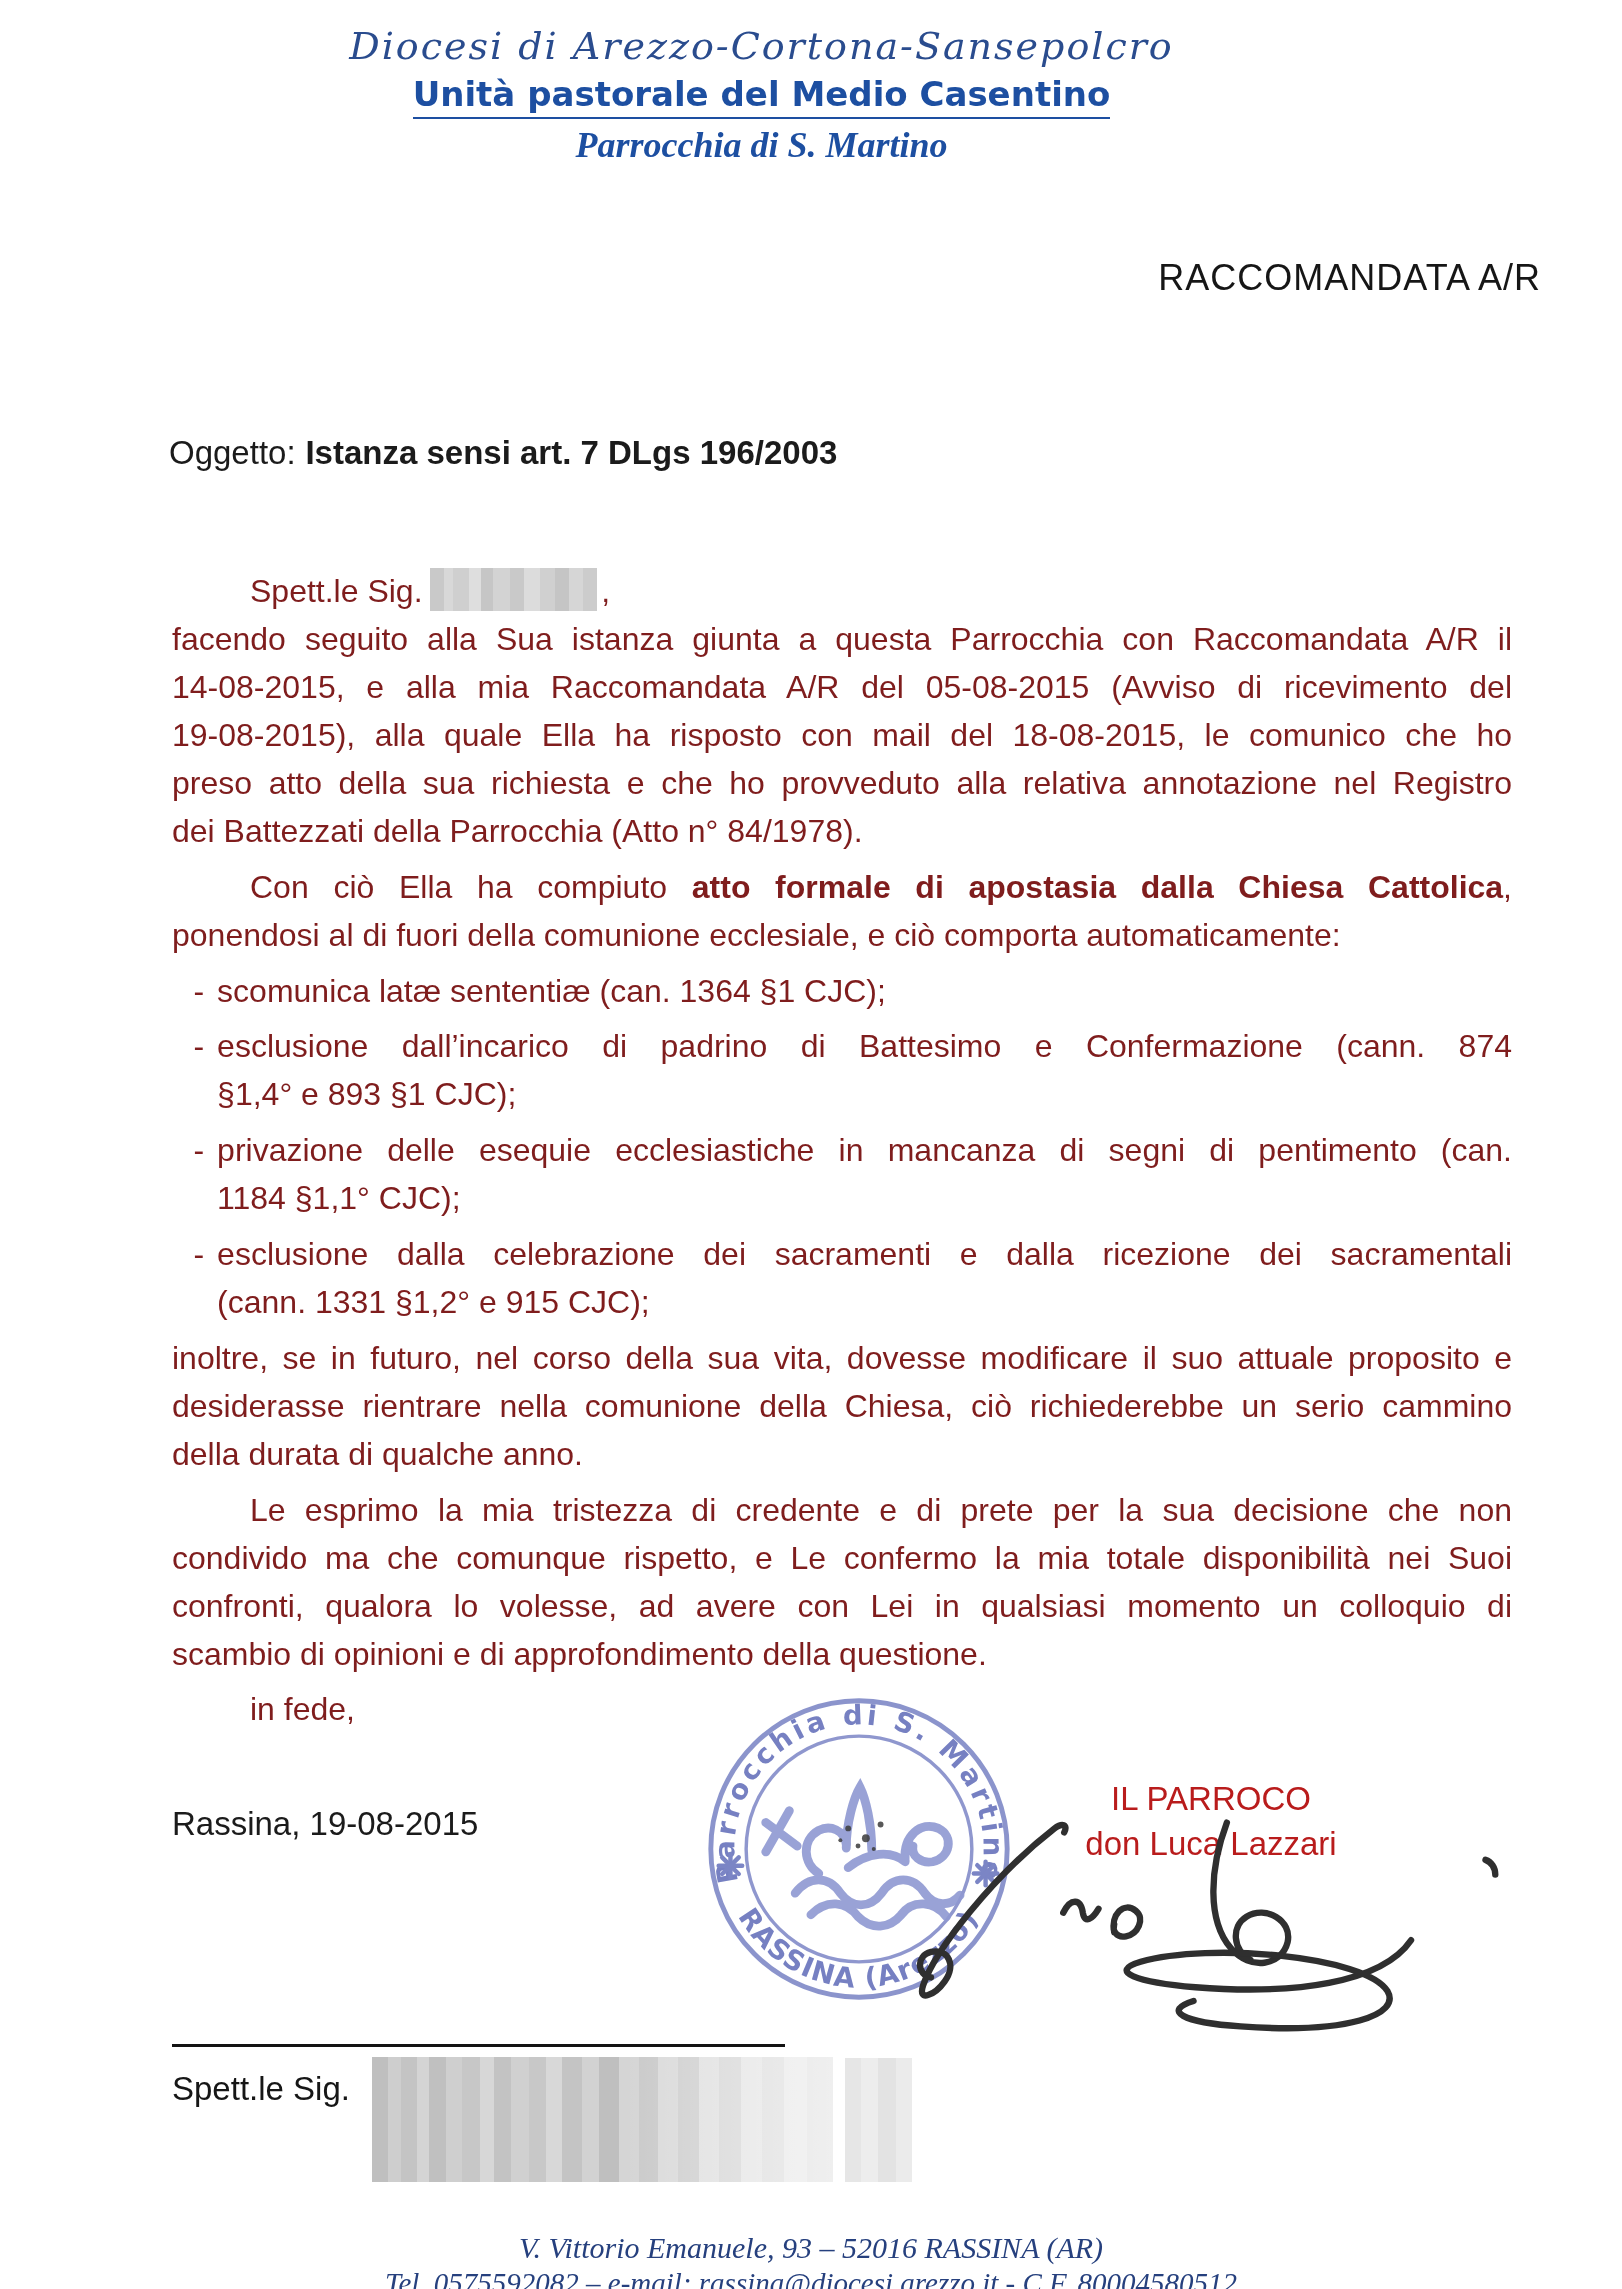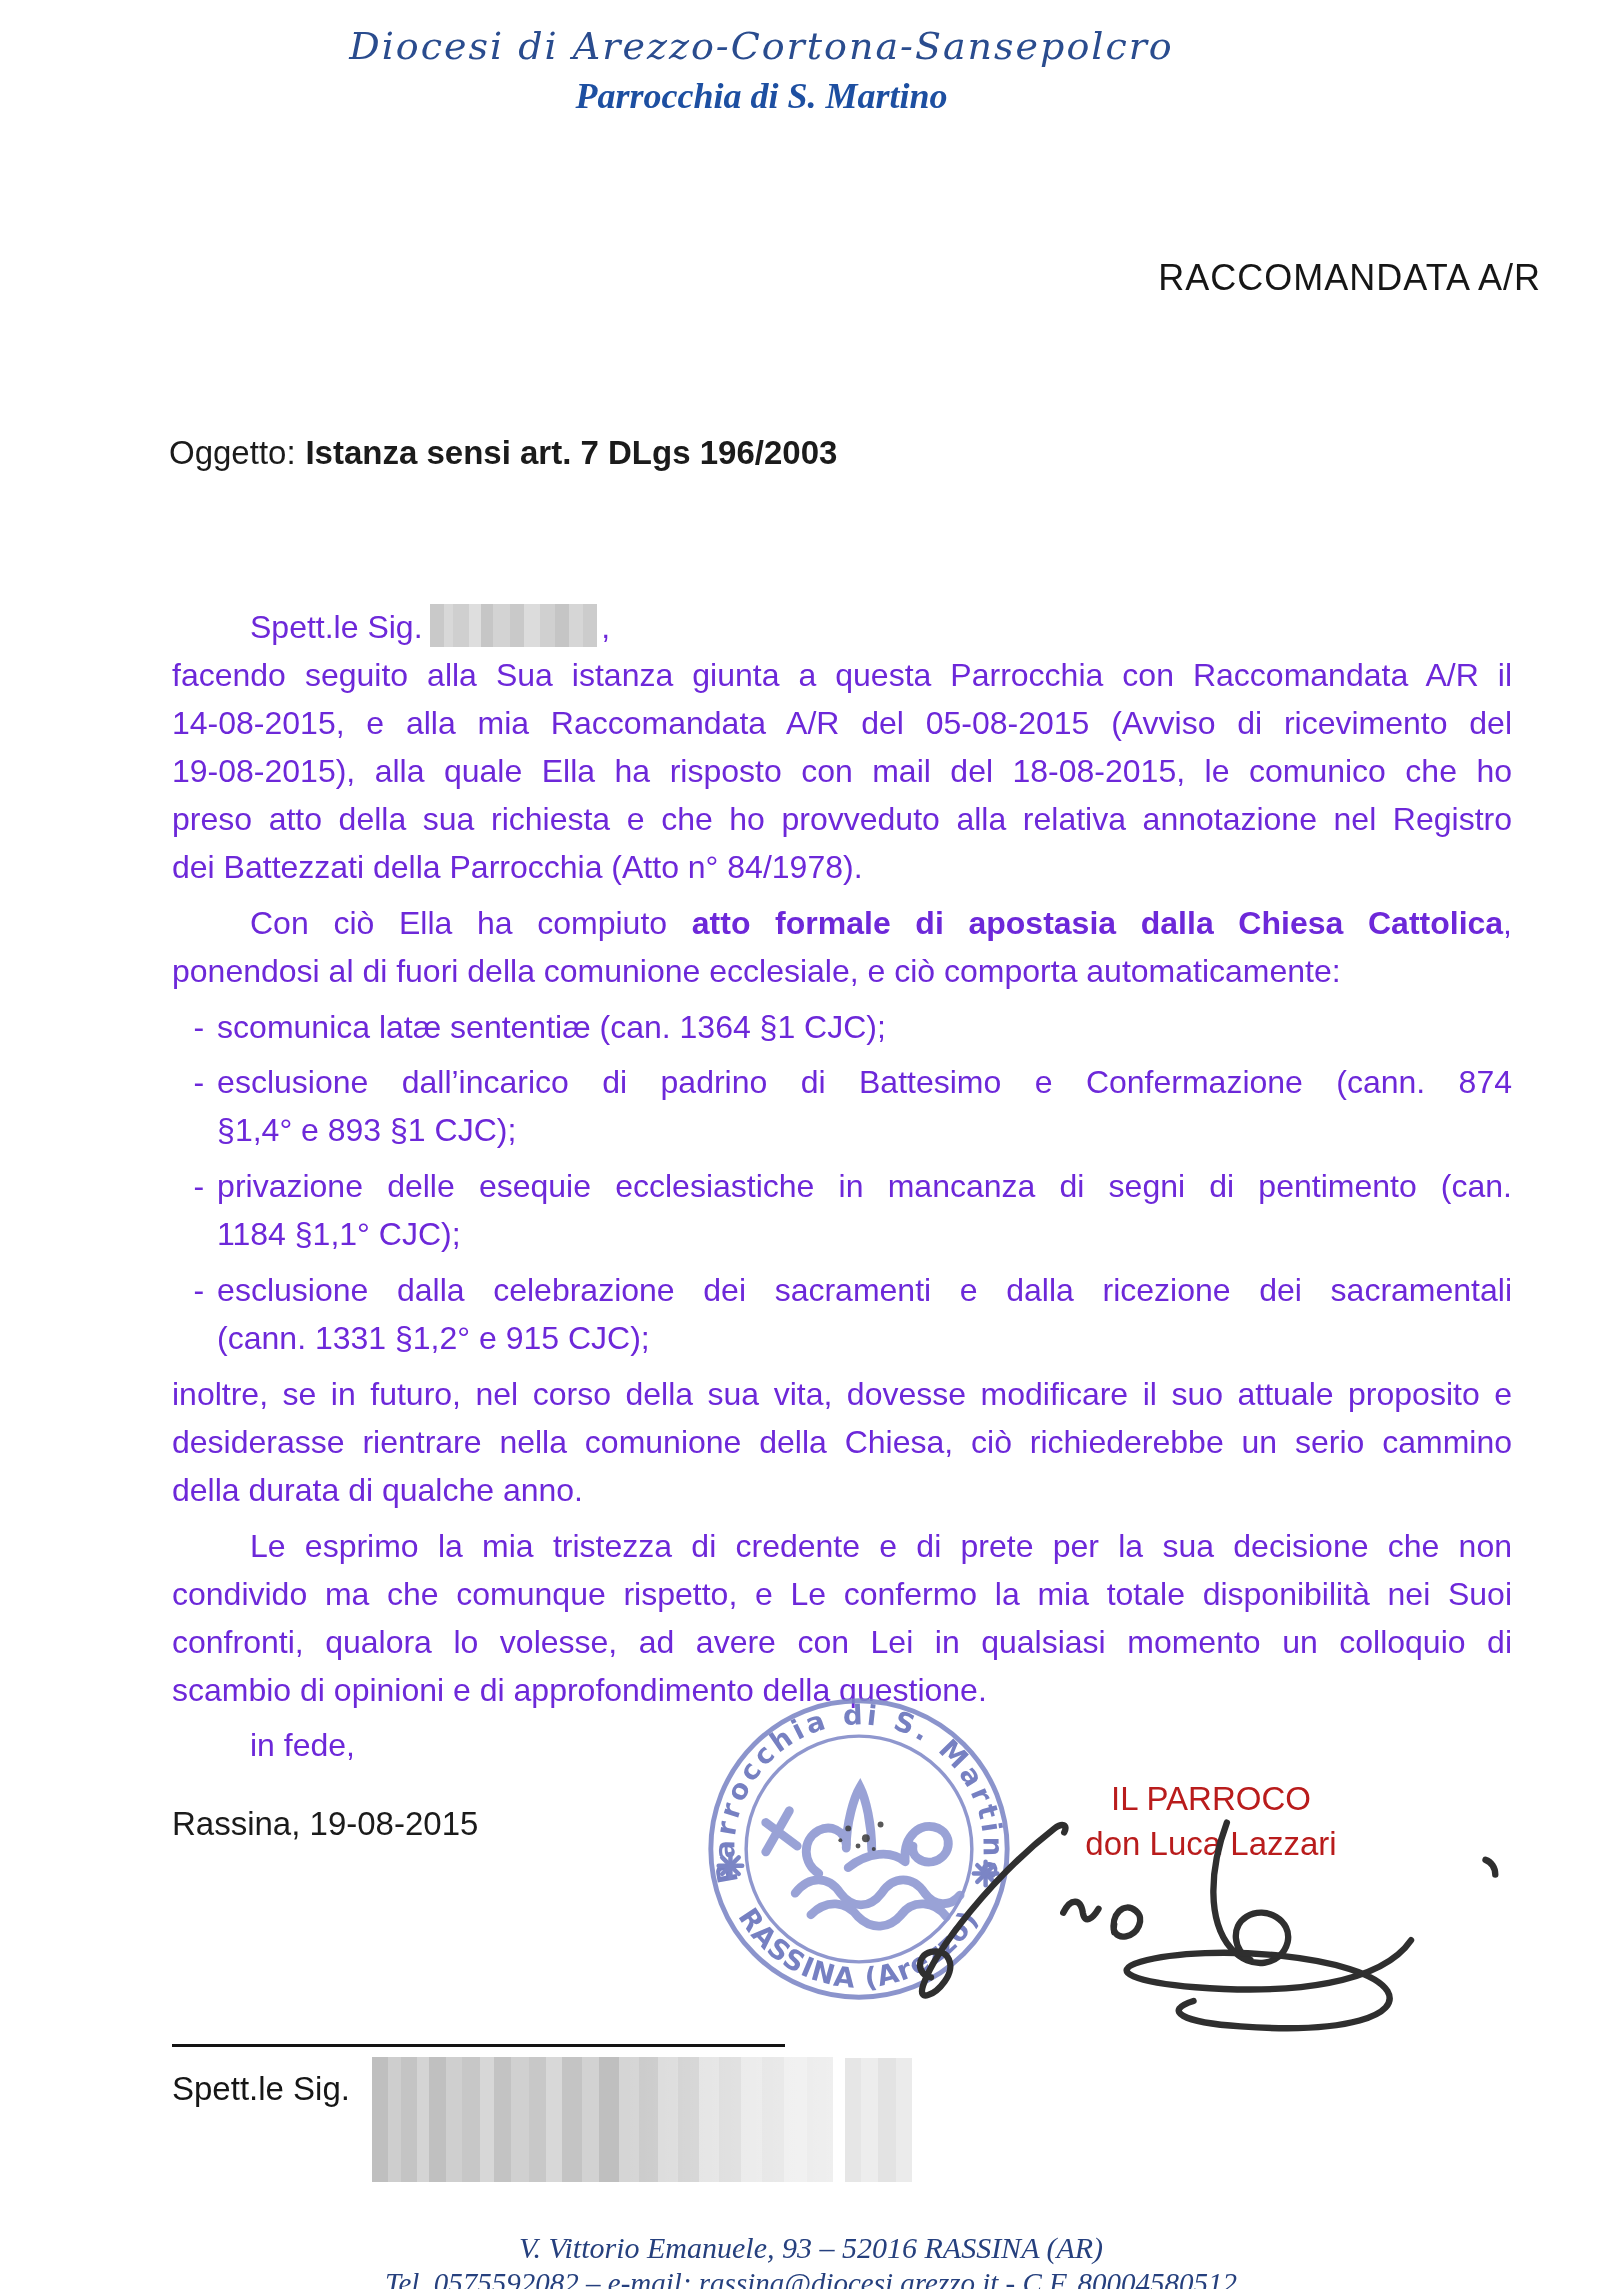--- a/index.html
+++ b/index.html
@@ -14,21 +14,21 @@
            font-size:34px;line-height:41px;color:#1d4fa1;border-bottom:2.9px solid #1d4fa1;padding-bottom:2px;}
   .parish{margin-top:4.9px;font-family:"Liberation Serif",serif;font-weight:bold;font-style:italic;
            font-size:36px;color:#1d4fa1;}
   
   .postal{position:absolute;top:257px;right:123px;font-size:36px;letter-spacing:1px;color:#161616;}
   
   .subject{position:absolute;top:434px;left:169px;font-size:33px;}
   .subject b{margin-left:9.8px;}
   
   .body{position:absolute;top:567px;left:172px;width:1340px;font-size:32px;line-height:48px;
-        color:#6d28d9;margin-top:36px;}
+        color:#7f1d1d;}
   .block{margin-bottom:7.8px;}
   .line{text-align:justify;text-align-last:left;}
   .line.jl{text-align-last:justify;}
   .line.indent{text-indent:78px;}
   .bullet{position:relative;margin-left:21.6px;padding-left:23.5px;}
   .bullet .dash{position:absolute;left:0;top:0;}
   .redact-name{display:inline-block;width:167px;height:43px;vertical-align:-8.8px;margin:0 3.9px 0 7.8px;
     background:linear-gradient(90deg,#c9c9c9 0 13.7px,#d8d8d8 13.7px 23.5px,#cfcfcf 23.5px 39px,#dedede 39px 51px,
       #c6c6c6 51px 63px,#d3d3d3 63px 80px,#c9c9c9 80px 94px,#dcdcdc 94px 110px,#d0d0d0 110px 125px,
       #c5c5c5 125px 139px,#d6d6d6 139px 153px,#cccccc 153px 167px);}
@@ -58,20 +58,21 @@
   .footer-address{top:2231px;font-size:30px;position:absolute;width:100%;}
   .footer-contacts{top:2267px;font-size:29px;position:absolute;width:100%;}
 </style>
 </head>
 <body>
 
 <div class="page">
 
   <div class="letterhead">
     <div class="diocese">Diocesi di Arezzo-Cortona-Sansepolcro</div>
+    <div class="pastoral"><span>Unità pastorale del Medio Casentino</span></div>
     <div class="parish">Parrocchia di S. Martino</div>
   </div>
 
   <div class="postal">RACCOMANDATA A/R</div>
 
   <div class="subject">
     <span>Oggetto:</span><b>Istanza sensi art. 7 DLgs 196/2003</b>
   </div>
 
   <div class="body">

